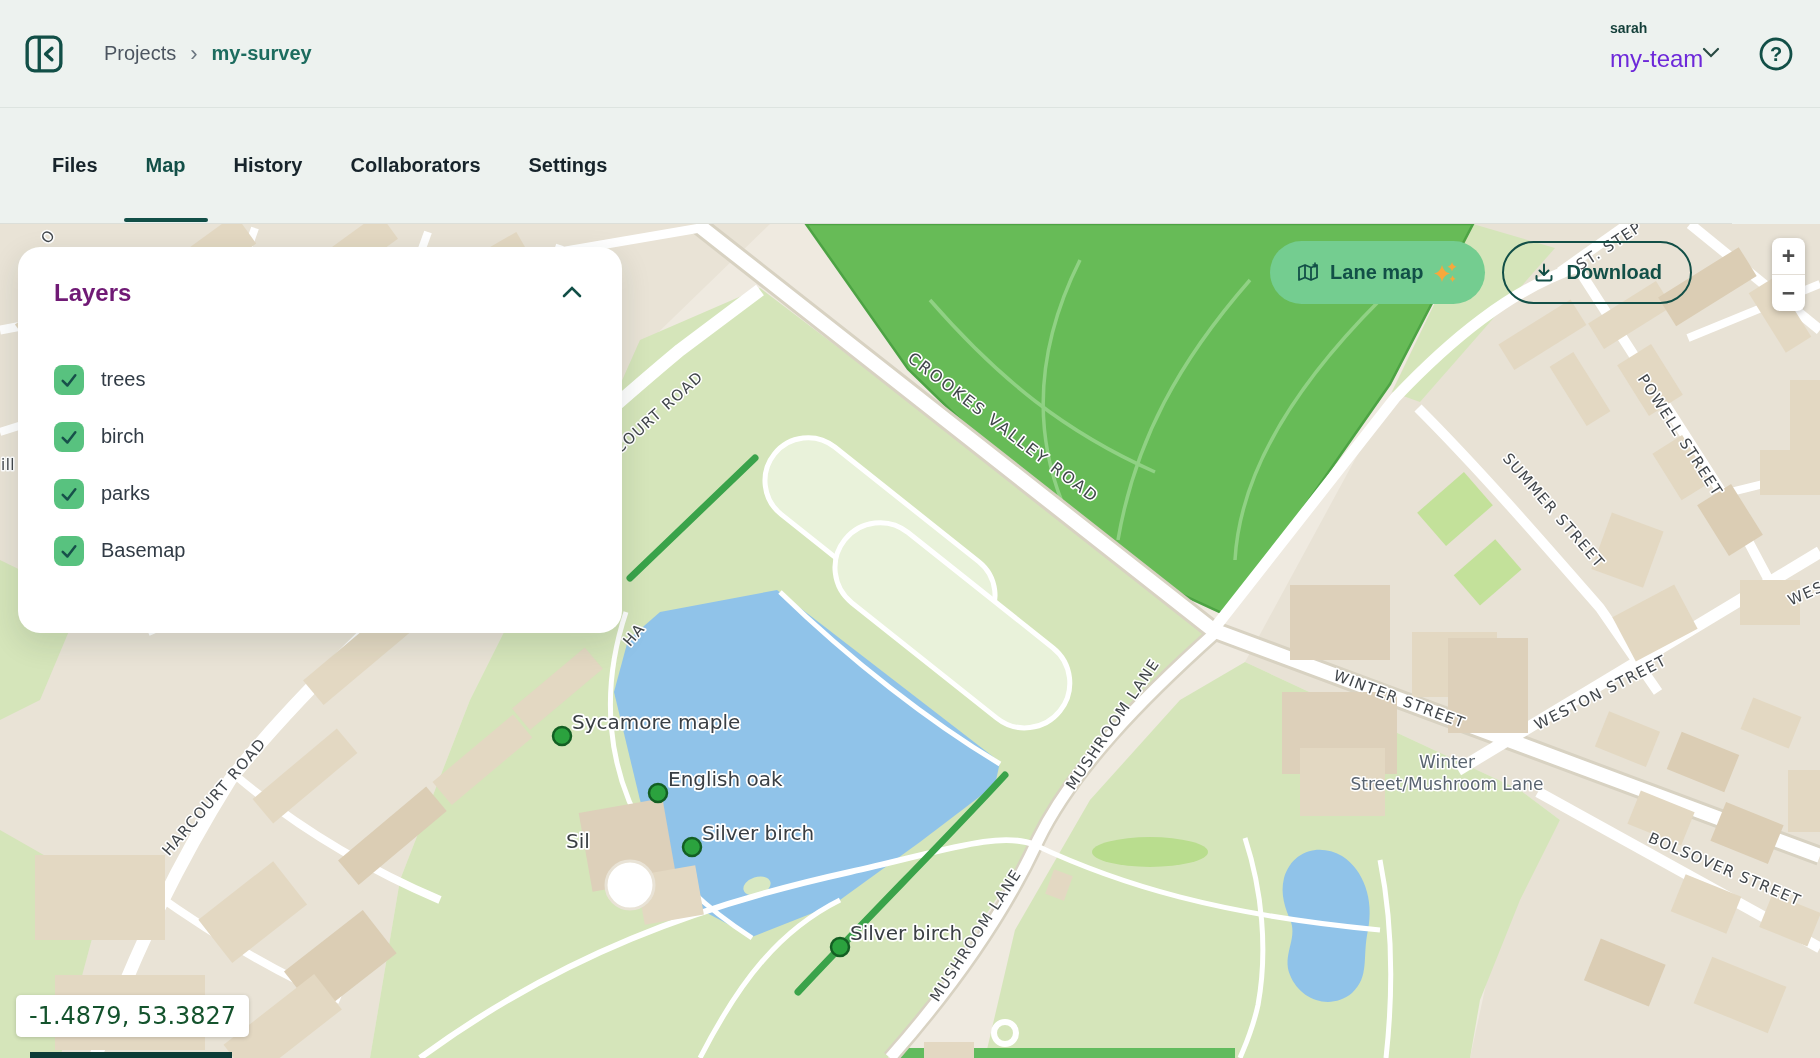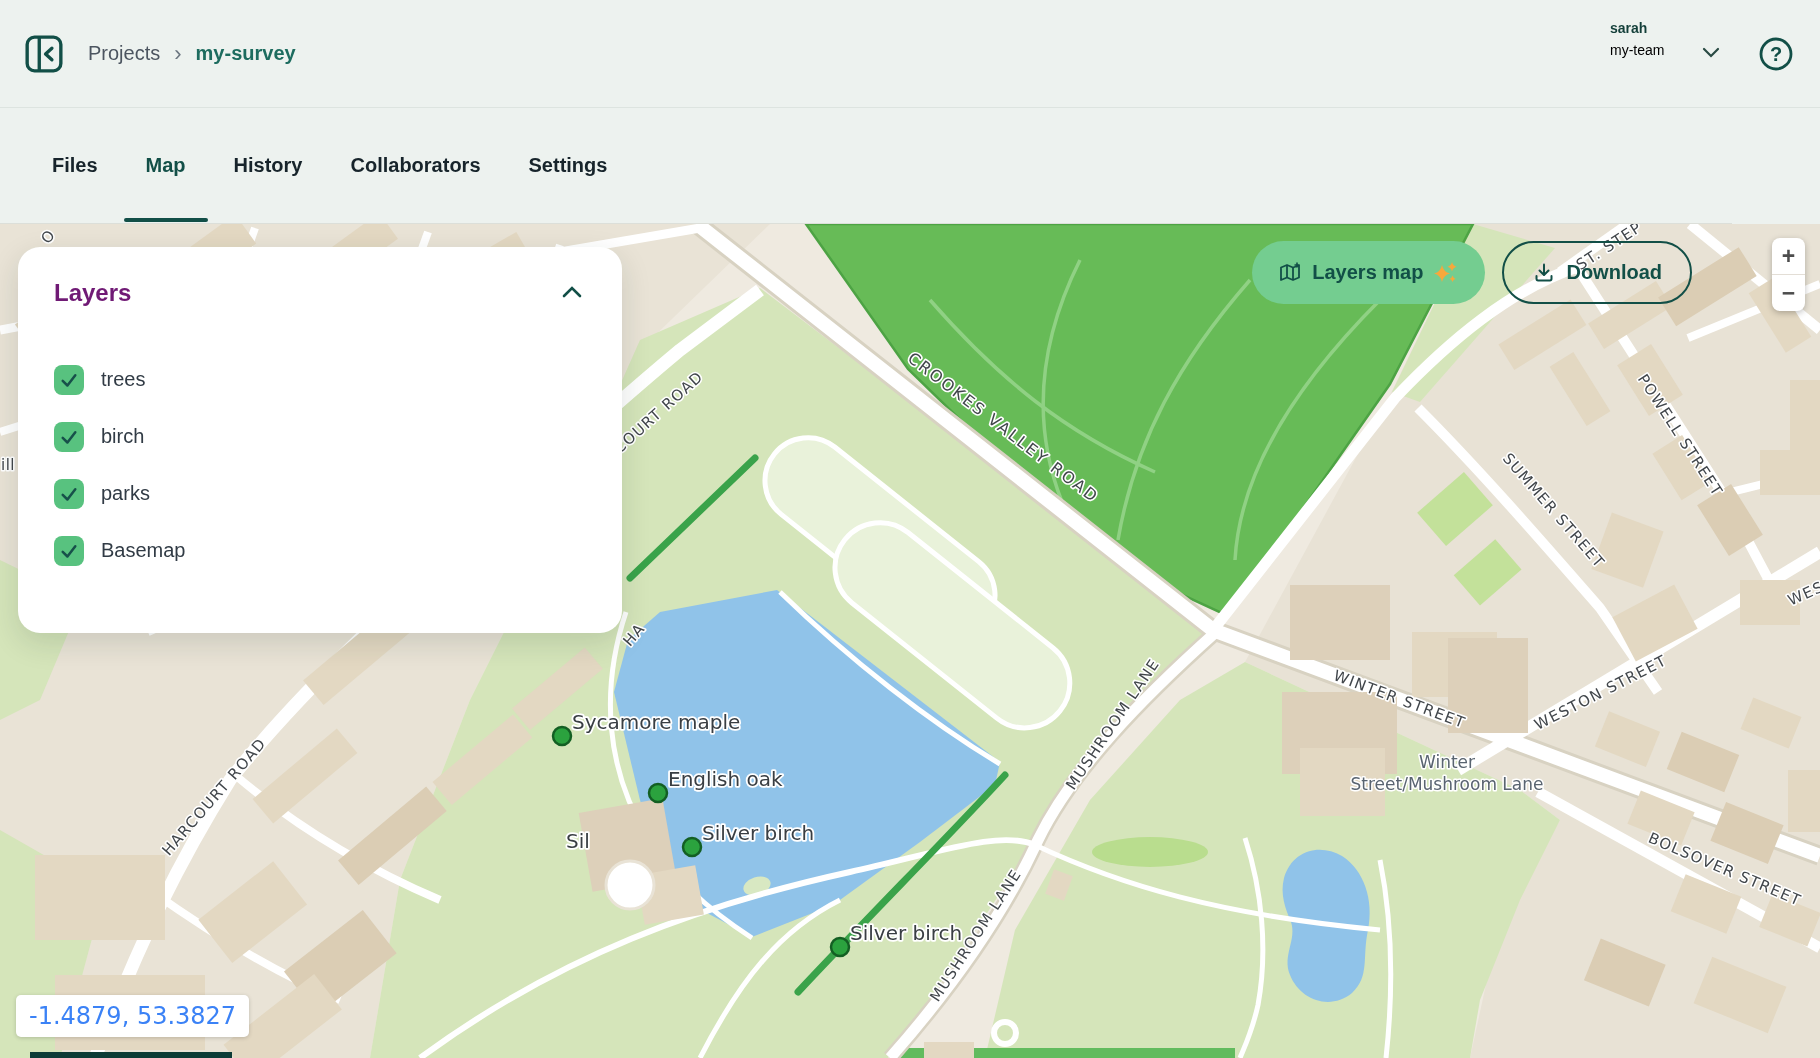--- a/index.html
+++ b/index.html
@@ -7,27 +7,27 @@
     --ink:#17242b; --gray-text:#4c5560;
   }
   *{margin:0;padding:0;box-sizing:border-box;}
   html,body{width:1820px;height:1058px;overflow:hidden;}
   body{font-family:"Liberation Sans",sans-serif;background:var(--mint);position:relative;}
 
   
   .header{position:absolute;left:0;top:0;width:1820px;height:108px;background:var(--mint);
           border-bottom:1px solid #dde4e0;display:flex;align-items:center;z-index:30;}
   .logo-btn{margin-left:24px;width:40px;height:40px;cursor:pointer;display:flex;align-items:center;justify-content:center;}
-  .crumbs{margin-left:24px;display:flex;align-items:center;gap:14px;font-size:20px;}
+  .crumbs{margin-left:40px;display:flex;align-items:center;gap:14px;font-size:20px;}
   .crumb-root{color:var(--gray-text);cursor:pointer;}
   .crumb-sep{color:#6b7680;font-size:22px;}
   .crumb-current{color:#1d6c5f;font-weight:bold;cursor:pointer;}
   .user-box{position:absolute;left:1610px;top:18px;line-height:1.55;cursor:pointer;}
   .user-name{font-weight:bold;color:#133f39;font-size:14px;}
-  .user-team{color:#000000;font-size:14px;}
+  .user-team{color:#6d28d9;font-size:24px;}
   .user-chevron{position:absolute;left:1702px;top:44px;cursor:pointer;}
   .help-btn{position:absolute;left:1756px;top:34px;width:40px;height:40px;cursor:pointer;}
 
   
   .tabbar{position:absolute;left:0;top:108px;width:1732px;height:116px;background:var(--mint);
           border-bottom:1px solid #dcdfd9;display:flex;align-items:center;z-index:30;}
   .tabs{display:flex;margin-left:28px;height:100%;align-items:center;}
   .tab{position:relative;height:100%;display:flex;align-items:center;padding:0 24px;font-size:20px;
        font-weight:600;color:var(--ink);cursor:pointer;}
   .tab.active{color:var(--accent);}
@@ -59,21 +59,21 @@
             display:flex;align-items:center;justify-content:center;cursor:pointer;}
   .layer-label{font-size:20px;color:#313b45;}
 
   
   .zoom-ctl{position:absolute;left:1772px;top:238px;width:33px;height:73px;background:#fff;
         border-radius:8px;box-shadow:0 2px 6px rgba(0,0,0,.25);z-index:20;display:flex;flex-direction:column;}
   .zoom-btn{flex:1;display:flex;align-items:center;justify-content:center;font-size:23px;color:#4d4d4d;
         cursor:pointer;font-weight:bold;}
   .zoom-btn:first-child{border-bottom:1px solid #e3ded6;}
   .coords-box{position:absolute;left:16px;top:995px;background:#fff;padding:7px 13px;border-radius:5px;
-        font-family:"DejaVu Sans",sans-serif;font-size:24px;color:#3b82f6;z-index:20;
+        font-family:"DejaVu Sans",sans-serif;font-size:24px;color:#14532d;z-index:20;
         box-shadow:0 1px 4px rgba(0,0,0,.18);}
   .attrib-strip{position:absolute;left:30px;top:1052px;width:202px;height:6px;background:#0c3c37;z-index:21;}
 </style>
 </head>
 <body>
 
 <div class="header">
   <div class="logo-btn">
     <svg width="40" height="40" viewBox="0 0 38 38" fill="none" stroke="#124f47" stroke-width="3.2">
       <rect x="3" y="3" width="32" height="32" rx="7"></rect>
@@ -112,21 +112,21 @@
     <div class="tab">Settings</div>
   </div>
   <div class="actions">
     <div class="btn pill-green">
       <svg width="24" height="24" viewBox="0 0 24 24" fill="none" stroke="#124f47" stroke-width="1.8" stroke-linejoin="round">
         <path d="M3 6.5 L9 4 L15 6.5 L21 4.5 V16.5 L15 19 L9 16.5 L3 19 Z"></path>
         <line x1="9" y1="4" x2="9" y2="16.5"></line>
           <line x1="15" y1="6.5" x2="15" y2="19"></line>
         <path d="M19 1.5 v5 M16.5 4 h5" stroke-width="1.6"></path>
       </svg>
-      <span>Layers map</span>
+      <span>Lane map</span>
       <svg width="26" height="26" viewBox="0 0 26 26" fill="#f6a83c">
         <path d="M9 5 Q10.5 12 17 13.5 Q10.5 15 9 22 Q7.5 15 1 13.5 Q7.5 12 9 5 Z"></path>
         <path d="M19 2 Q19.9 5.8 23.5 6.8 Q19.9 7.8 19 11.5 Q18.1 7.8 14.5 6.8 Q18.1 5.8 19 2 Z"></path>
         <path d="M19.5 15.5 Q20.1 18 22.5 18.7 Q20.1 19.4 19.5 22 Q18.9 19.4 16.5 18.7 Q18.9 18 19.5 15.5 Z"></path>
       </svg>
     </div>
     <div class="btn pill-line">
       <svg width="24" height="24" viewBox="0 0 24 24" fill="none" stroke="#124f47" stroke-width="2" stroke-linecap="round" stroke-linejoin="round">
         <path d="M12 3.5 V13.5"></path>
           <path d="M7.5 9.5 L12 14 L16.5 9.5"></path>

